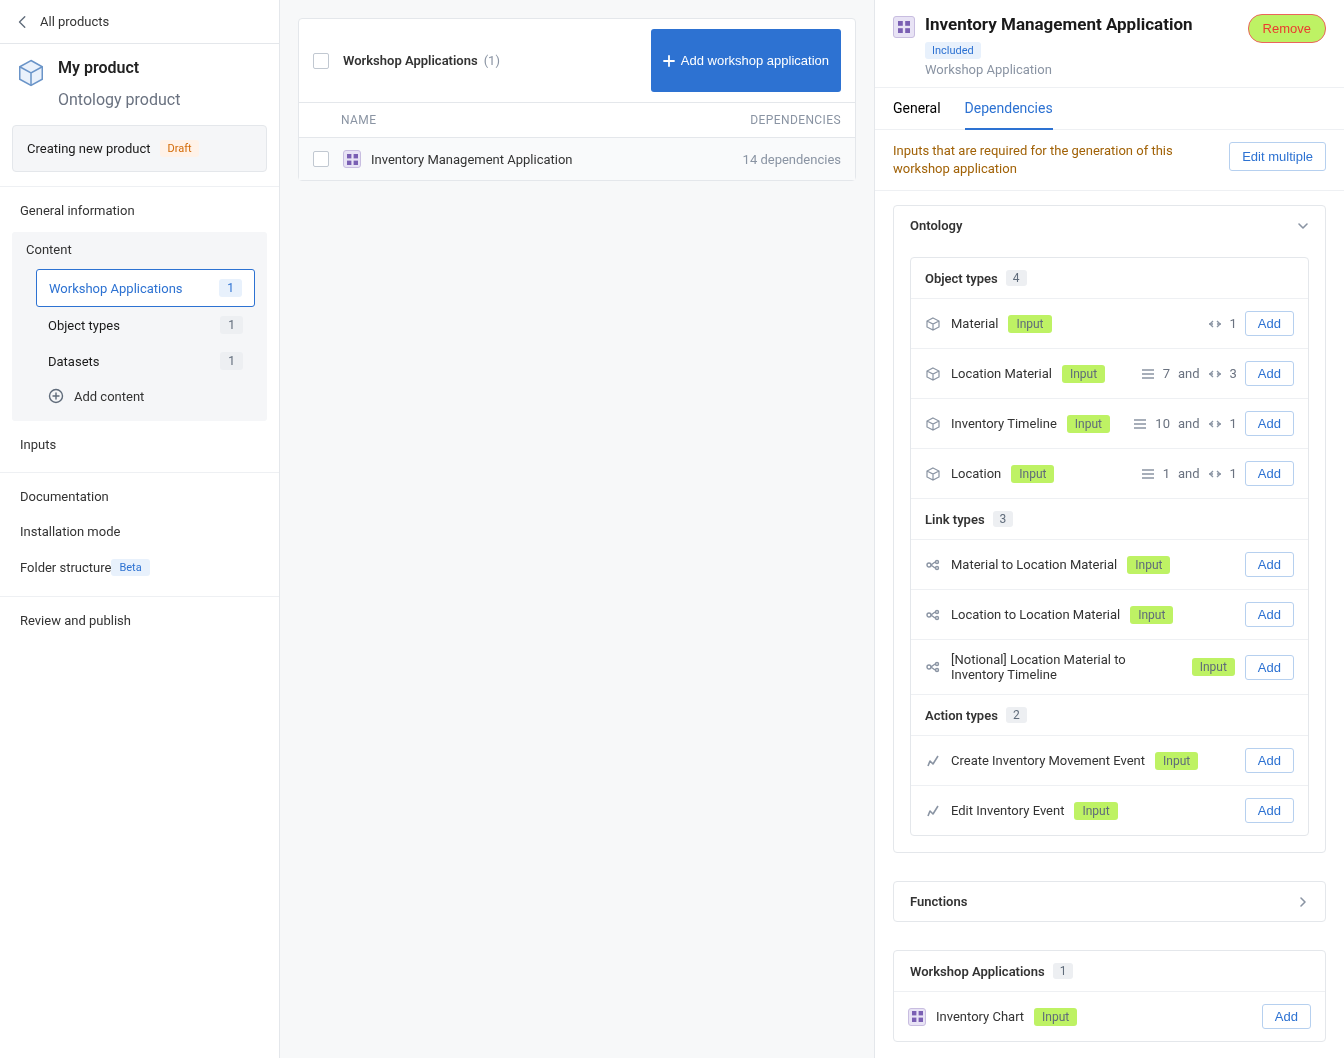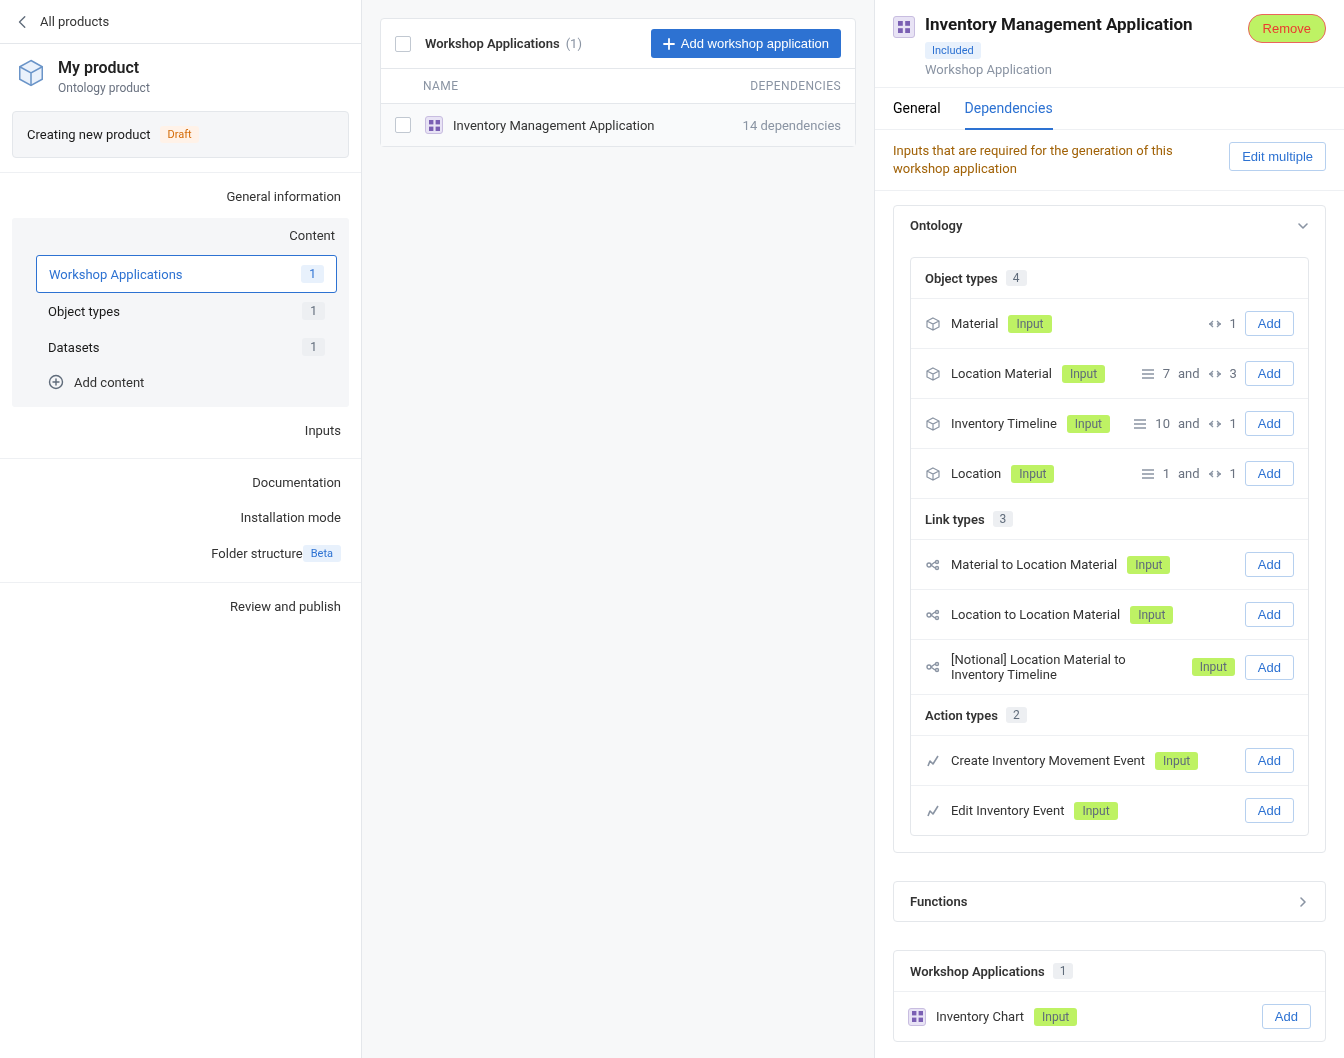--- a/index.html
+++ b/index.html
@@ -1,47 +1,47 @@
 <!DOCTYPE html>
 <html><head>
 <meta charset="utf-8">
 <style>
 * { box-sizing: border-box; margin: 0; padding: 0; }
 html, body { height: 100%; font-family: -apple-system, BlinkMacSystemFont, "Segoe UI", Roboto, sans-serif; font-size: 13px; color: #1a1a1a; background: #f7f8f9; }
 .app { display: flex; height: 100%; width: 1344px; background: #f7f8f9; }
 
 
-.sidebar { width: 362px; background: #fff; border-right: 1px solid #e4e7eb; display: flex; flex-direction: column; }
+.sidebar { width: 280px; background: #fff; border-right: 1px solid #e4e7eb; display: flex; flex-direction: column; }
 .sidebar-header { padding: 14px 16px; border-bottom: 1px solid #e4e7eb; display: flex; align-items: center; gap: 10px; color: #333; font-size: 13px; cursor: pointer; }
 .product-block { padding: 14px 16px 10px; display: flex; gap: 12px; align-items: flex-start; }
 .cube-icon { width: 30px; height: 30px; display:flex; align-items:center; justify-content:center; }
 .product-name { font-weight: 600; font-size: 16px; color: #222; }
-.product-sub { font-size: 12px; color: #6a7280; margin-top: 4px; }
+.product-sub { font-size: 16px; color: #6a7280; margin-top: 13px; }
 .creating-card { margin: 6px 12px 14px; padding: 14px 14px; background: #f5f6f8; border: 1px solid #e4e7eb; border-radius: 4px; display: flex; align-items: center; gap: 10px; }
 .draft-badge { background: #fff2e8; color: #d46b08; border-radius: 3px; padding: 2px 7px; font-size: 11px; }
 .sidebar-section { padding: 6px 6px 10px; border-top: 1px solid #eef0f3; }
-.sidebar-section .section-item { padding: 10px 14px; color: #333; cursor: pointer; display:flex; align-items:center; justify-content:flex-end; border-radius:3px; }
+.sidebar-section .section-item { padding: 10px 14px; color: #333; cursor: pointer; display:flex; align-items:center; justify-content:flex-start; border-radius:3px; }
 .expanded-group { background: #f5f6f8; margin: 4px 6px 6px; border-radius: 3px; padding-bottom: 6px; }
 .expanded-group .section-item { padding: 10px 14px; }
 .sub-items { padding: 2px 12px 2px 24px; }
 .sub-item { display: flex; align-items: center; justify-content: space-between; padding: 9px 12px; border-radius: 3px; cursor: pointer; font-size: 13px; }
 .sub-item.selected { border: 1px solid #2d72d2; background: #fff; color: #2d72d2; }
 .count-badge { background: #edeff2; color: #5f6b7a; border-radius: 3px; padding: 2px 8px; font-size: 12px; min-width:18px; text-align:center; }
 .sub-item.selected .count-badge { background: #e8f1fc; color:#2d72d2; }
 .add-content-row { display:flex; align-items:center; gap:10px; padding:9px 12px; color:#333; cursor:pointer; }
 .beta-badge { background: #e8f1fc; color: #2d72d2; border-radius: 3px; padding: 2px 8px; font-size: 11px; }
 
 
 .middle { flex: 1; padding: 18px; }
 .card { background: #fff; border: 1px solid #e4e7eb; border-radius: 4px; }
 .list-header { display: flex; align-items: center; padding: 10px 14px; border-bottom: 1px solid #e4e7eb; }
 .list-title { font-weight: 600; color: #333; }
 .list-count { color: #8a94a3; margin-left: 6px; }
 .spacer { flex: 1; }
-.btn-primary { background: #2d72d2; color: #fff; border: none; padding: 7px 12px; border-radius: 3px; font-size: 13px; cursor: pointer; display:flex; align-items:center; gap:6px; }
+.btn-primary { background: #2d72d2; color: #fff; border: none; padding: 24px 12px; border-radius: 3px; font-size: 13px; cursor: pointer; display:flex; align-items:center; gap:6px; }
 .table-head { display:flex; padding: 10px 14px; border-bottom: 1px solid #e4e7eb; color:#8a94a3; font-size:12px; letter-spacing:0.4px; }
 .table-head .col-name { flex:1; padding-left: 28px; }
 .table-row-item { display:flex; align-items:center; padding: 12px 14px; background:#f9fafb; }
 .checkbox { width:16px; height:16px; border:1px solid #c1c8d1; border-radius:2px; background:#fff; cursor:pointer; flex-shrink:0; }
 .app-mini-icon { width:18px; height:18px; background:#e8e3f5; border:1px solid #c8bde0; border-radius:3px; display:flex; align-items:center; justify-content:center; margin: 0 10px 0 14px; flex-shrink:0; }
 .row-name { flex:1; color:#333; }
 .row-deps { color:#8a94a3; font-size:13px; }
 
 
 .right-panel { width: 470px; background:#fff; border-left:1px solid #e4e7eb; display:flex; flex-direction:column; overflow-y:auto; }

